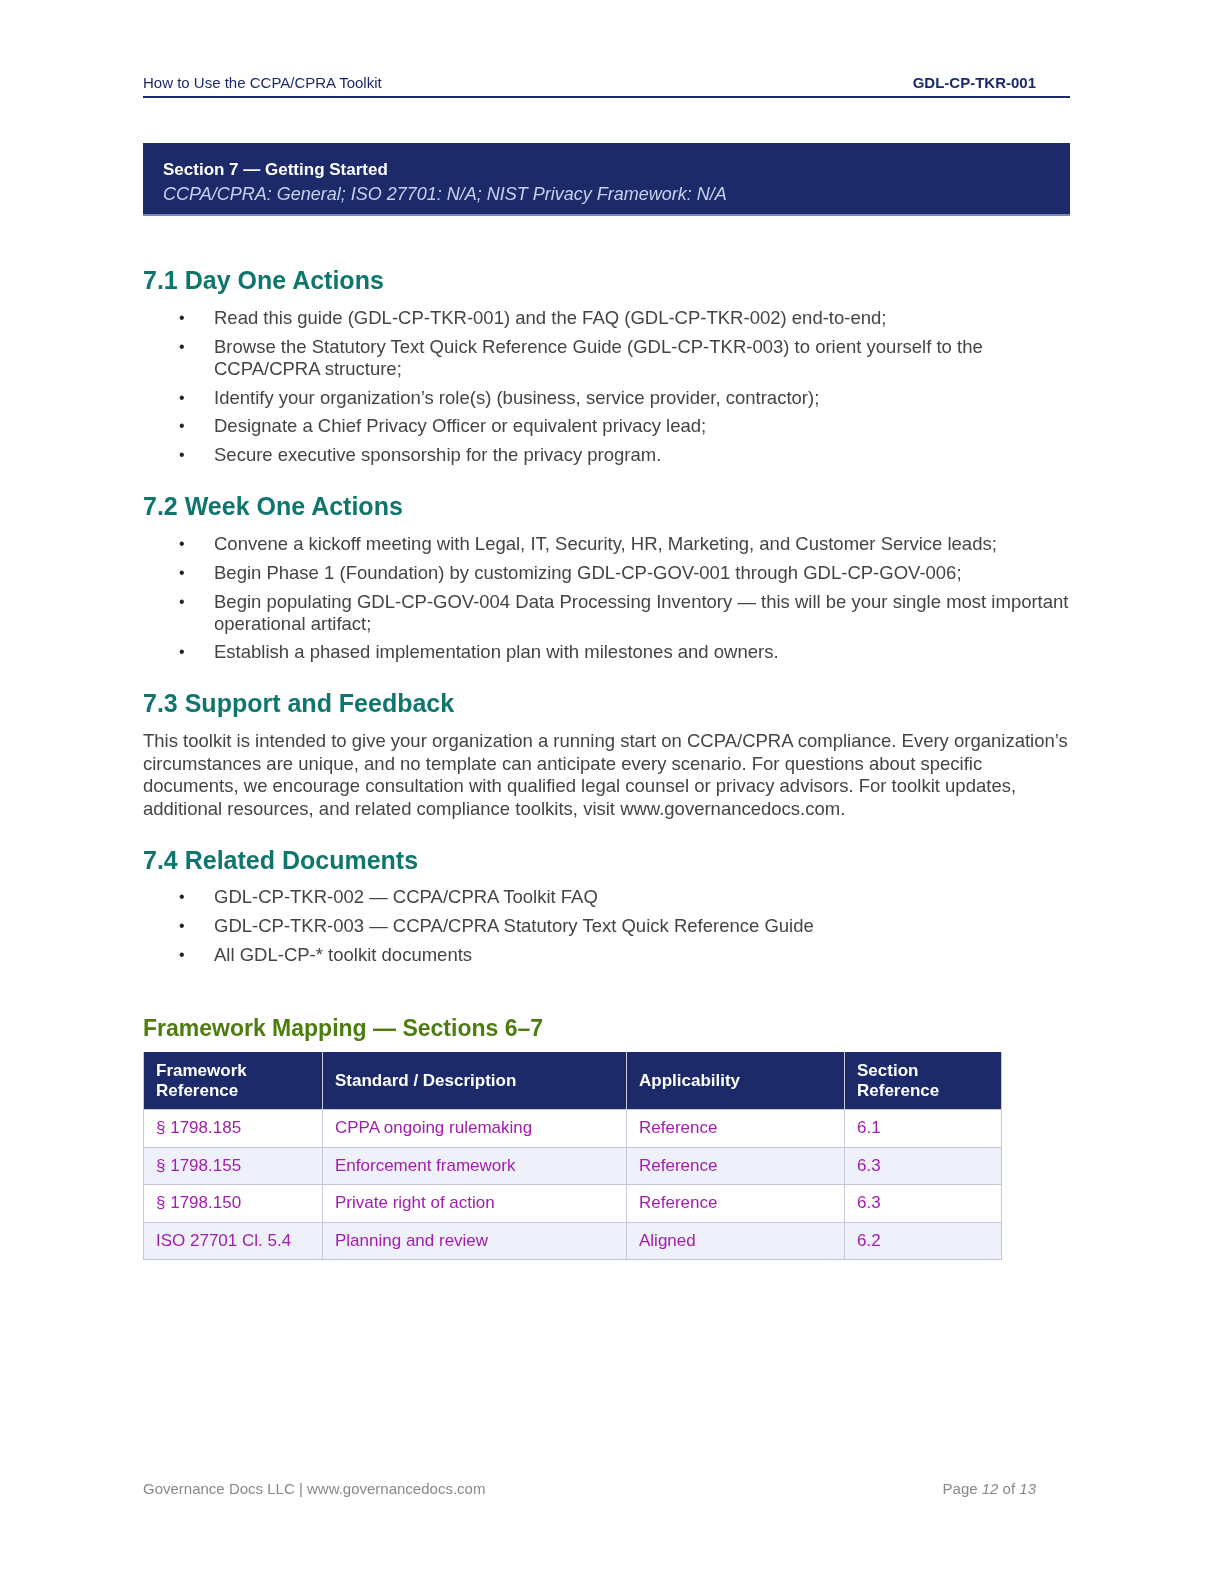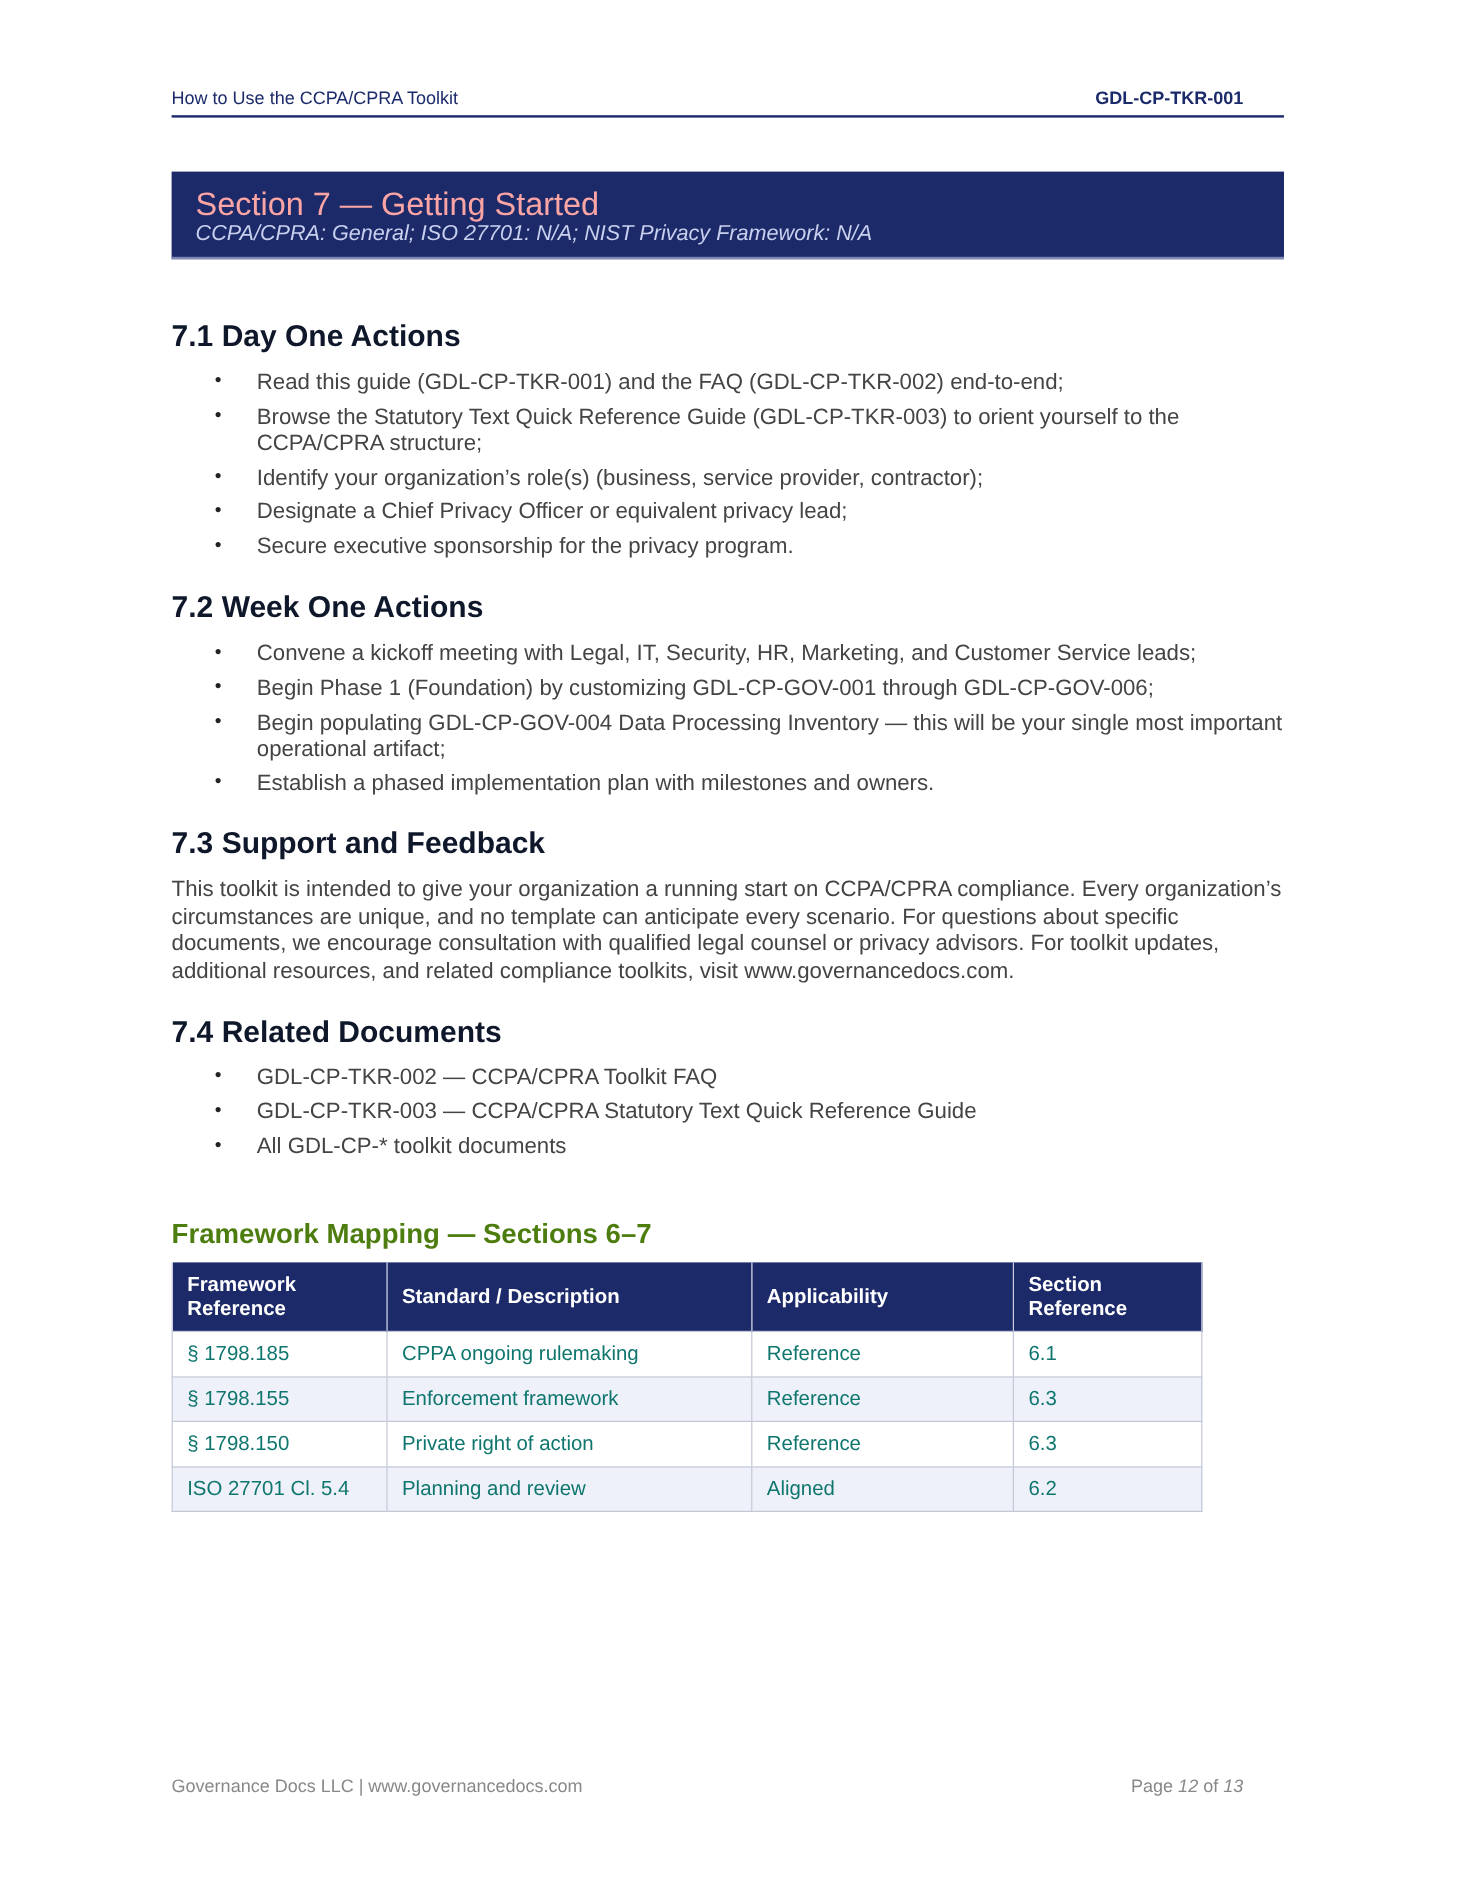--- a/index.html
+++ b/index.html
@@ -12,26 +12,26 @@
       border-bottom: 2px solid #1b2a6b;
       display: flex; justify-content: space-between; align-items: center;
       font-size: 15px; color: #1b2a6b;
     }
     .page-header .doc-id { margin-right: 34px; font-weight: bold; }
     .section-banner {
       position: absolute; left: 143px; top: 143px; width: 927px; height: 73px;
       background: #1c2a6a; border-bottom: 2px solid #7e89b8;
       box-sizing: border-box; padding: 14px 20px 0 20px;
     }
-    .banner-title { font-size: 27px; font-weight: normal; color: #fca5a5; line-height: 26px; }
+    .banner-title { font-size: 17px; font-weight: bold; color: #ffffff; line-height: 26px; }
     .banner-sub { font-size: 18px; font-style: italic; color: #c9d0ee; line-height: 22px; }
 
     h2.sec {
       position: absolute; left: 143px; margin: 0;
-      font-size: 25px; font-weight: bold; color: #0f172a; line-height: 30px;
+      font-size: 25px; font-weight: bold; color: #0f766e; line-height: 30px;
     }
     ul.bullets {
       position: absolute; left: 143px; width: 927px; margin: 0; padding: 0; list-style: none;
     }
     ul.bullets li {
       position: relative; padding-left: 71px; font-size: 18.5px; line-height: 22px;
       margin-bottom: 6.8px; color: #444444;
     }
     ul.bullets li .bullet {
       position: absolute; left: 36px; top: 0; font-size: 16px; color: #222222;
@@ -47,21 +47,21 @@
     table.fw {
       position: absolute; left: 143px; top: 1052px; width: 859px;
       border-collapse: collapse; font-size: 17px;
     }
     table.fw th {
       background: #1c2a6a; color: #ffffff; font-weight: bold; text-align: left;
       padding: 0 12px; height: 57px; font-size: 17px; line-height: 20px;
       border-left: 1px solid #c7cbdc; border-right: 1px solid #c7cbdc;
     }
     table.fw td {
-      padding: 0 12px; height: 36.5px; color: #0f766e;
+      padding: 0 12px; height: 36.5px; color: #a21caf;
       border: 1px solid #c4c8d6;
     }
     table.fw tr.alt td { background: #eef1fa; }
     .col1 { width: 154px; } .col2 { width: 279px; } .col3 { width: 193px; }
     .page-footer {
       position: absolute; left: 143px; top: 1480px; width: 893px;
       display: flex; justify-content: space-between; font-size: 15px; color: #888888;
     }
     .page-footer i { font-style: italic; }
   </style>

